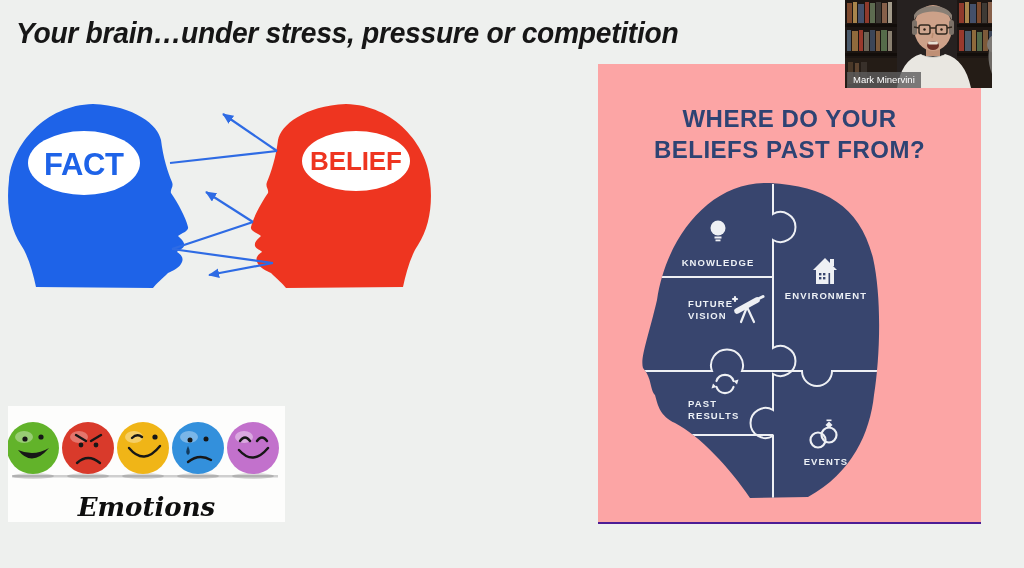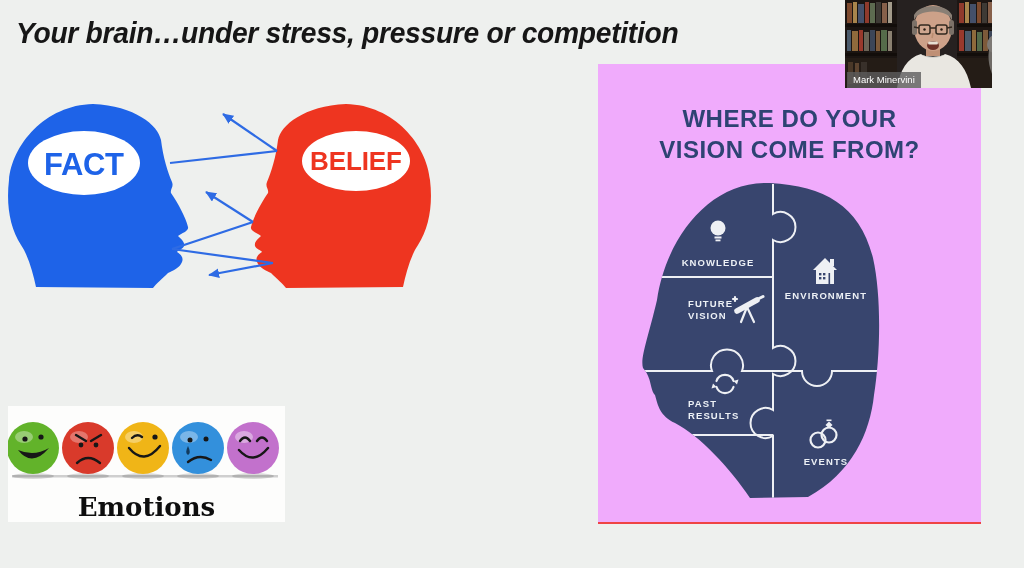--- a/index.html
+++ b/index.html
@@ -12,26 +12,26 @@
   
   .fb-svg{position:absolute;left:0;top:85px;}
   .fb-oval{fill:#ffffff;}
   .fb-fact-text{font-weight:700;font-size:31px;}
   .fb-belief-text{font-weight:700;font-size:26px;}
   .arrows path{fill:none;stroke-width:2.2px;}
   .ahfill{fill:#2e6be4;}
   
   .emotions{position:absolute;left:8px;top:406px;width:277px;height:116px;background:#fdfdfc;}
   .emotions-caption{margin-top:6px;text-align:center;font-family:"DejaVu Serif",serif;
-                    font-weight:700;font-size:26px;color:#0e0e0e;}
+                    font-weight:700;font-style:italic;font-size:26px;color:#0e0e0e;}
   .face{stroke:#171717;stroke-width:2.4px;fill:none;stroke-linecap:round;}
   .facefill{fill:#171717;stroke:none;}
   
-  .beliefs-card{position:absolute;left:598px;top:64px;width:383px;height:458px;background:#f0abfc;
-                border-bottom:2px solid #ef4444;}
+  .beliefs-card{position:absolute;left:598px;top:64px;width:383px;height:458px;background:#fca5a5;
+                border-bottom:2px solid #4c1d95;}
   .bp-title{padding-top:39px;text-align:center;font-weight:700;font-size:24px;line-height:31px;
             color:#2e4373;letter-spacing:.5px;}
   .head-svg{position:absolute;left:630px;top:178px;}
   .puzzle-line{fill:none;stroke:#eef0f4;stroke-width:2px;}
   .picon{fill:#eef0f4;}
   .picon-stroke{fill:none;stroke:#eef0f4;stroke-width:2.2px;stroke-linecap:round;}
   .plabel{fill:#ecf0f5;font-weight:700;font-size:9.5px;letter-spacing:1.1px;
           font-family:"Liberation Sans",sans-serif;}
   
   .webcam{position:absolute;left:845px;top:0;width:147px;height:88px;background:#221d1b;overflow:hidden;}
@@ -130,21 +130,21 @@
         <path class="face" d="M232,35 Q237,28 242,35 M249,35 Q254,28 259,35"></path>
         <path class="face" d="M231,44 Q245,60 260,42"></path>
       </g>
     </svg>
     <div class="emotions-caption">Emotions</div>
   </div>
 
   <div class="beliefs-card">
     <div class="bp-title">
       <div>WHERE DO YOUR</div>
-      <div>VISION COME FROM?</div>
+      <div>BELIEFS PAST FROM?</div>
     </div>
   </div>
 
   <svg class="head-svg" width="256" height="326" viewBox="0 0 256 326">
     <defs>
       <path id="headShape" d="M13,190 C10,180 18,160 27,122 C36,60 80,2 140,5 C195,8 230,28 243,80
                C252,120 250,180 244,217 C240,255 222,295 178,319 L120,320
                C100,290 70,258 45,245 C30,238 28,228 25,217 C20,212 22,200 13,190 Z"></path>
       <clipPath id="headClip">
           <use href="#headShape"></use>

